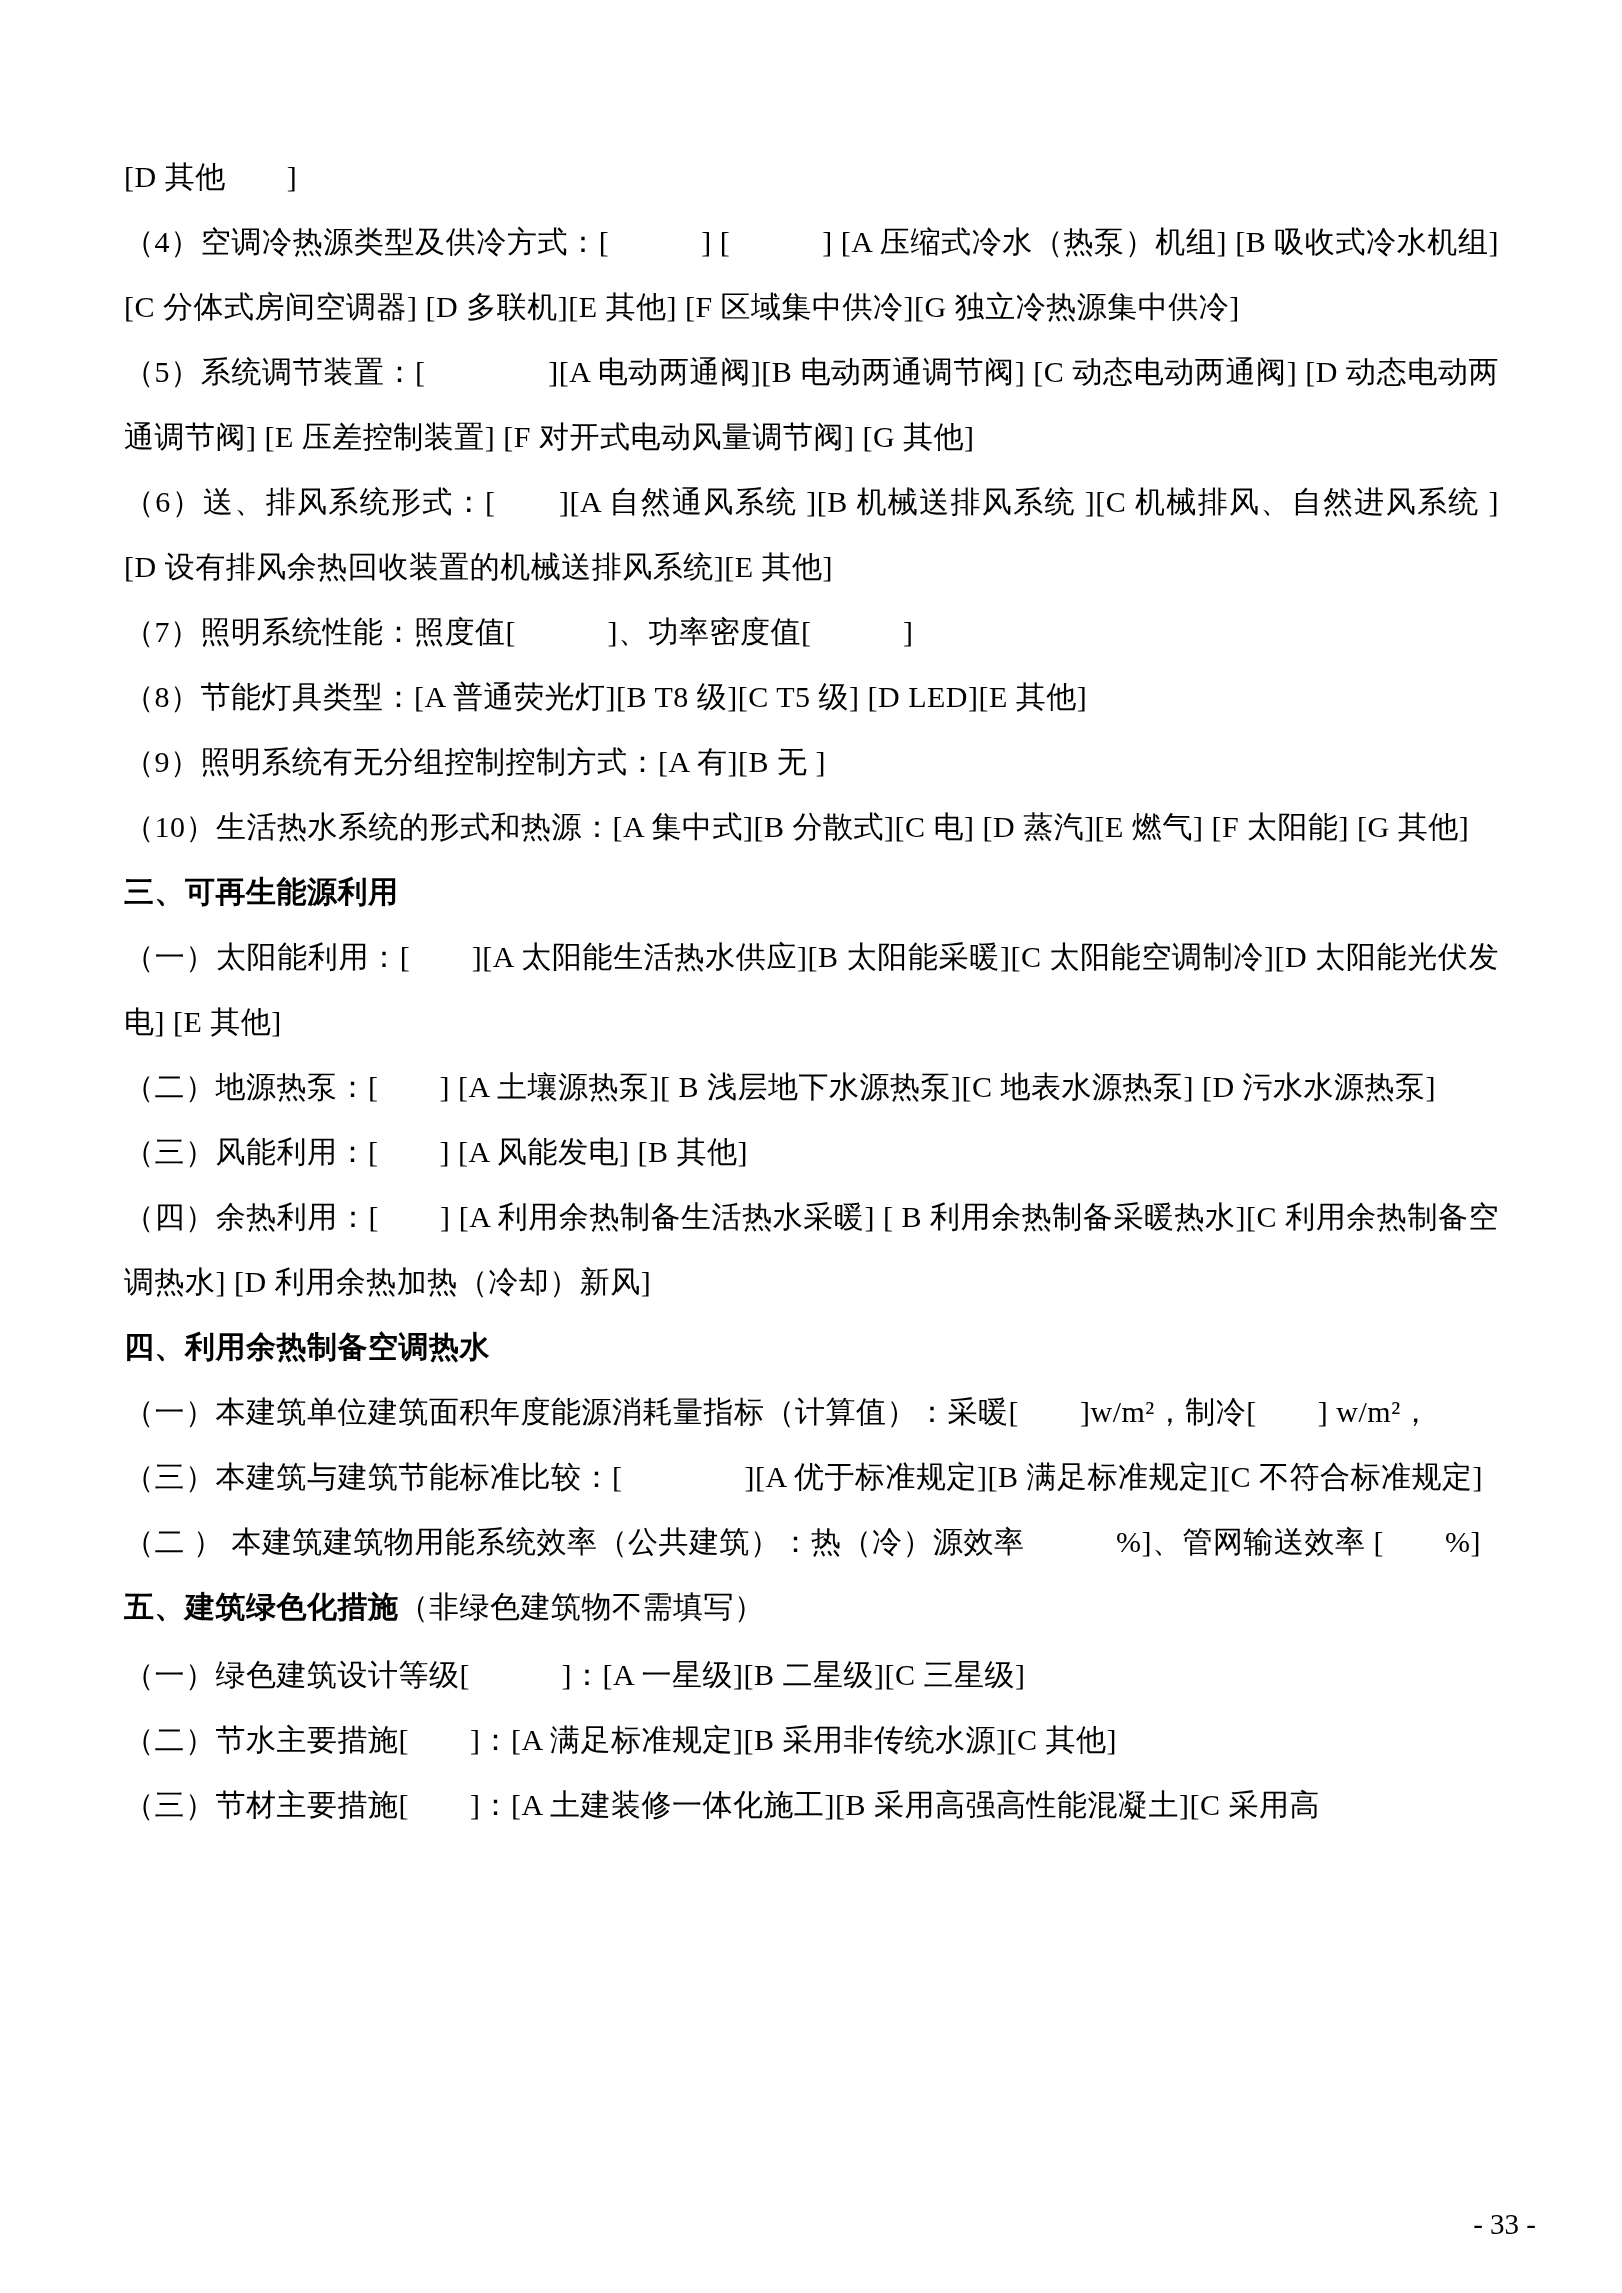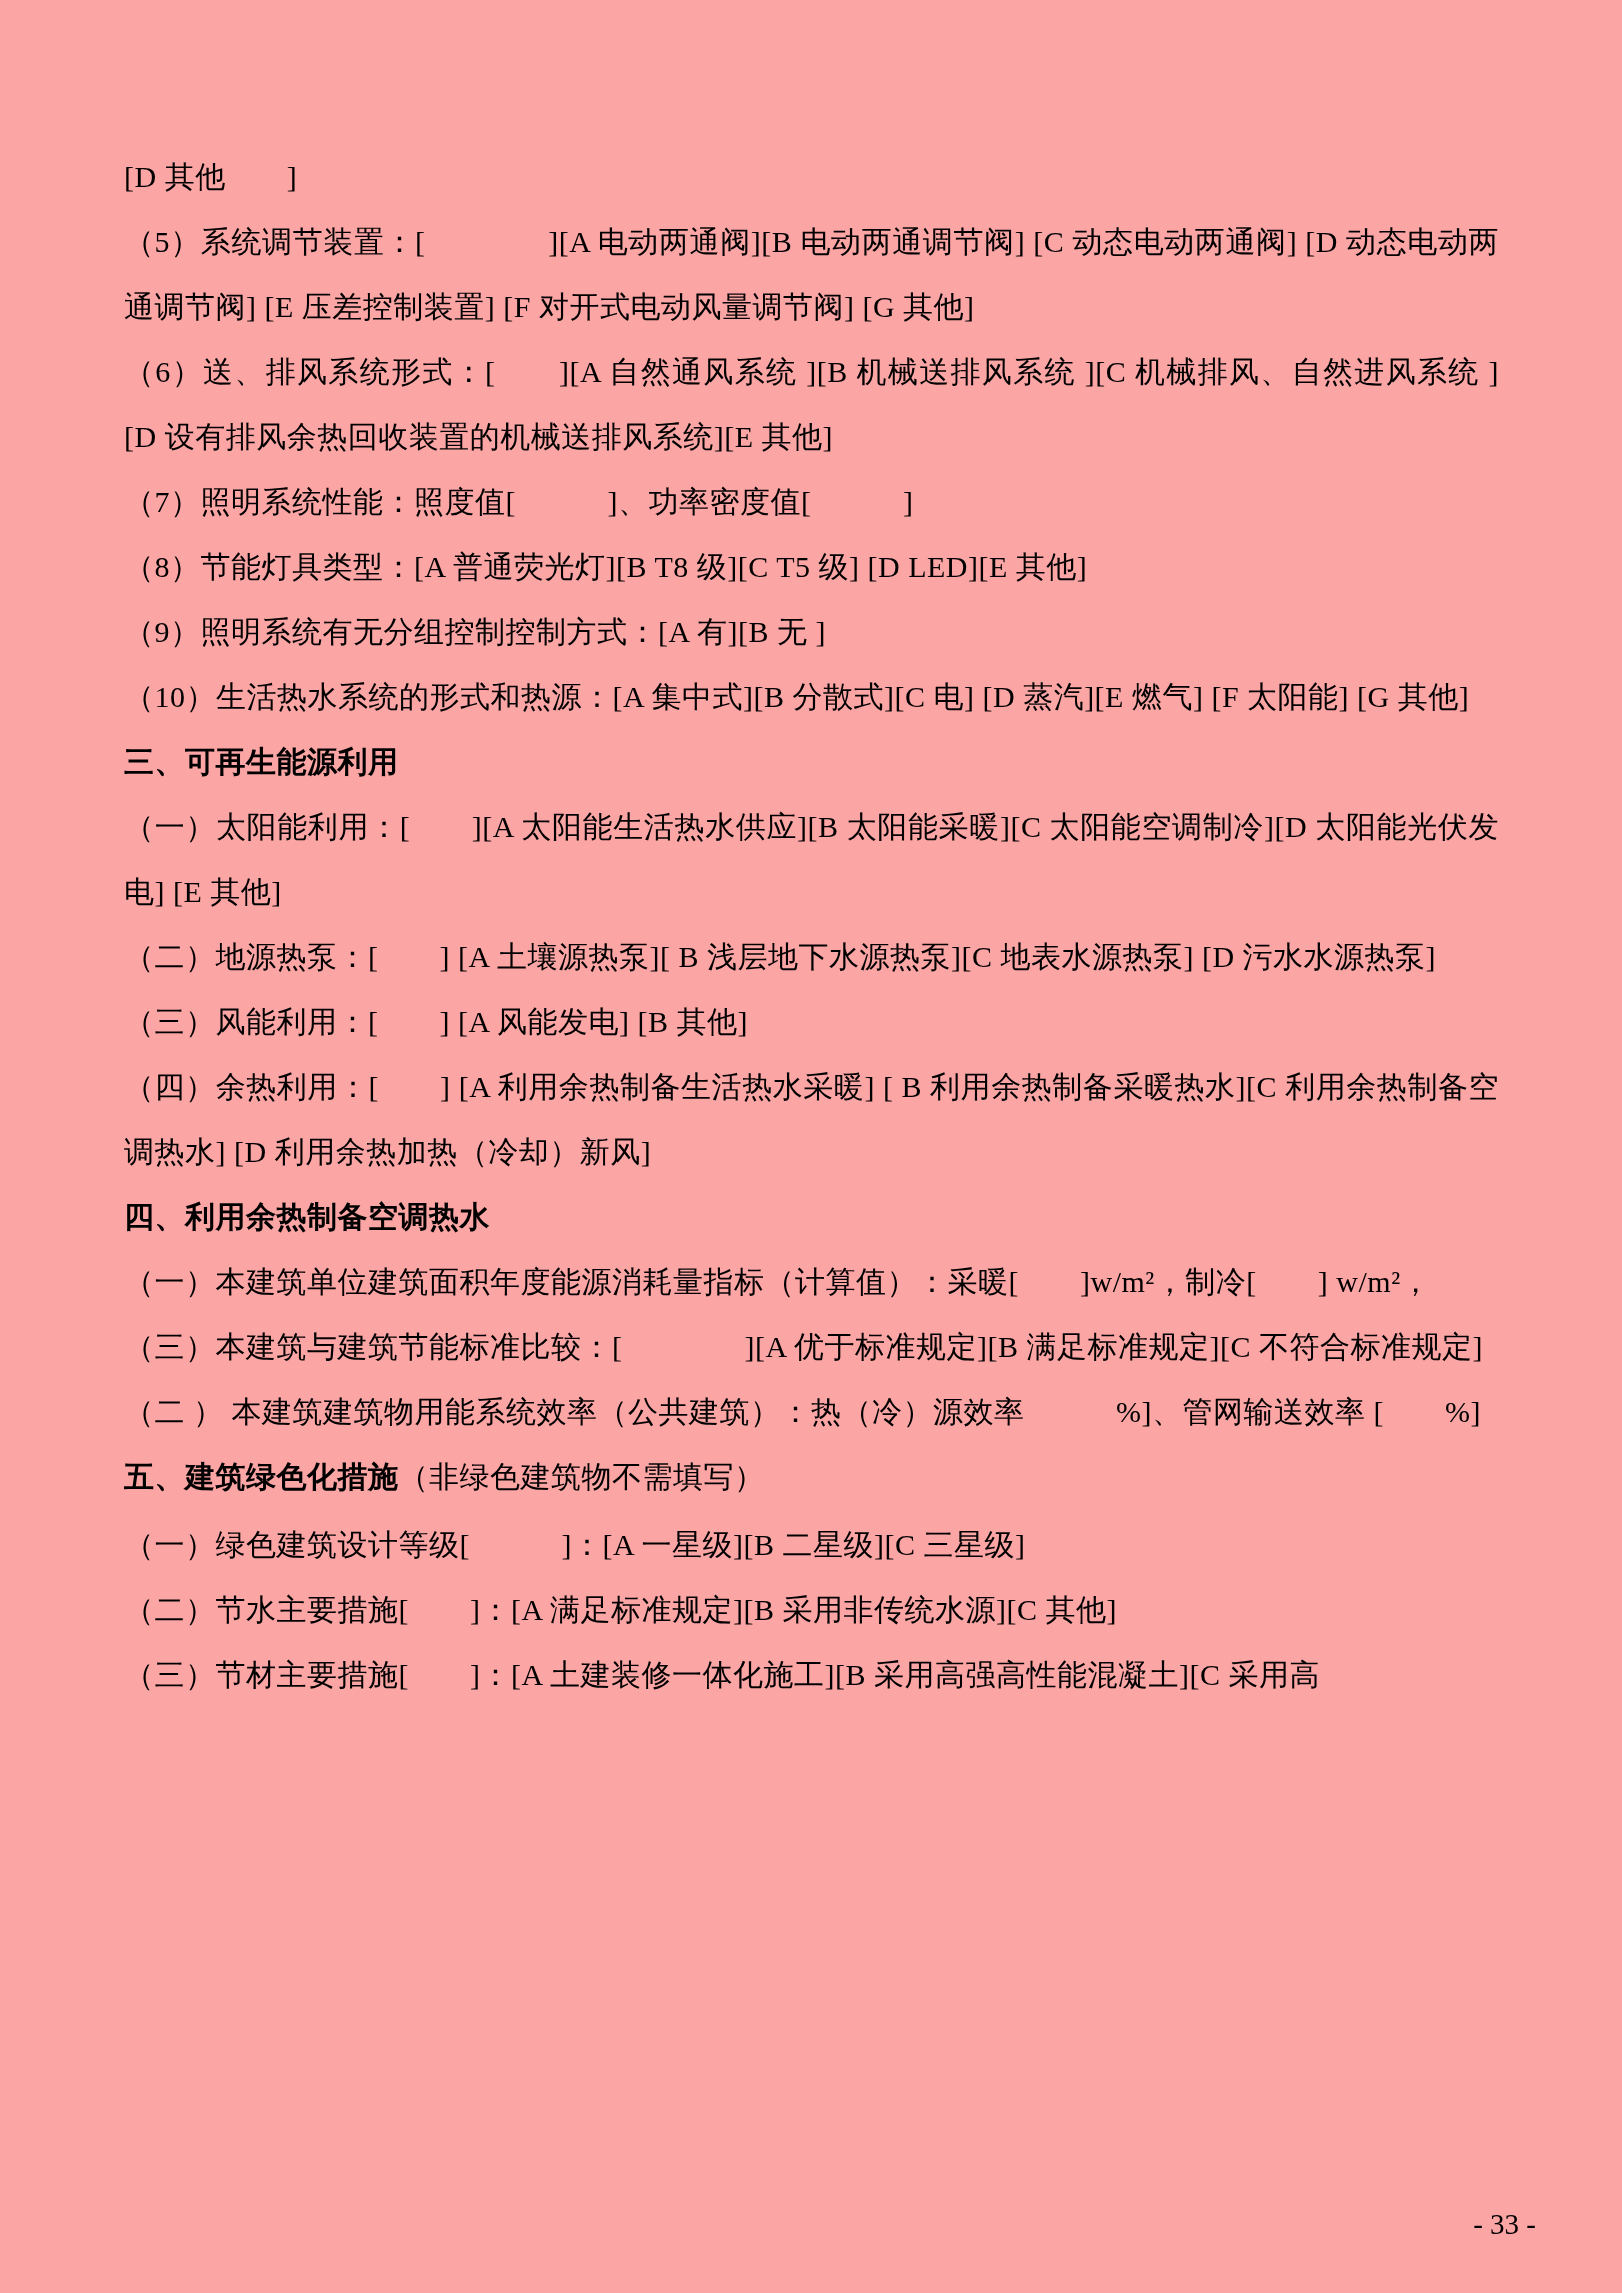--- a/index.html
+++ b/index.html
@@ -3,21 +3,21 @@
 <meta charset="utf-8">
 <style>
   html,body{margin:0;padding:0;}
   body{
     width:1623px;height:2294px;background:#e8e8e8;
     font-family:"Liberation Serif","DejaVu Serif",serif;
   }
   .page{
     position:relative;
     width:1623px;height:2294px;
-    background:#fca5a5;
+    background:#ffffff;
     box-sizing:border-box;
     padding:144px 124px 0 124px;
     color:#000;
     overflow:hidden;
   }
   .ln{
     margin:0;
     font-size:30px;
     line-height:65px;
     text-align:justify;
@@ -42,20 +42,21 @@
     font-family:"Liberation Serif","DejaVu Serif",serif;
     text-align:right;
   }
 </style>
 </head>
 <body>
 
 <div class="page">
 
   <p class="ln">[D 其他　　]</p>
+  <p class="ln">（4）空调冷热源类型及供冷方式：[　　　] [　　　] [A 压缩式冷水（热泵）机组] [B 吸收式冷水机组] [C 分体式房间空调器] [D 多联机][E 其他] [F 区域集中供冷][G 独立冷热源集中供冷]</p>
   <p class="ln">（5）系统调节装置：[　　　　][A 电动两通阀][B 电动两通调节阀] [C 动态电动两通阀] [D 动态电动两通调节阀] [E 压差控制装置] [F 对开式电动风量调节阀] [G 其他]</p>
   <p class="ln">（6）送、排风系统形式：[　　][A 自然通风系统 ][B 机械送排风系统 ][C 机械排风、自然进风系统 ] [D 设有排风余热回收装置的机械送排风系统][E 其他]</p>
   <p class="ln">（7）照明系统性能：照度值[　　　]、功率密度值[　　　]</p>
   <p class="ln">（8）节能灯具类型：[A 普通荧光灯][B T8 级][C T5 级] [D LED][E 其他]</p>
   <p class="ln">（9）照明系统有无分组控制控制方式：[A 有][B 无 ]</p>
   <p class="ln">（10）生活热水系统的形式和热源：[A 集中式][B 分散式][C 电] [D 蒸汽][E 燃气] [F 太阳能] [G 其他]</p>
 
   <p class="ln heading">三、可再生能源利用</p>
 
   <p class="ln">（一）太阳能利用：[　　][A 太阳能生活热水供应][B 太阳能采暖][C 太阳能空调制冷][D 太阳能光伏发电] [E 其他]</p>

